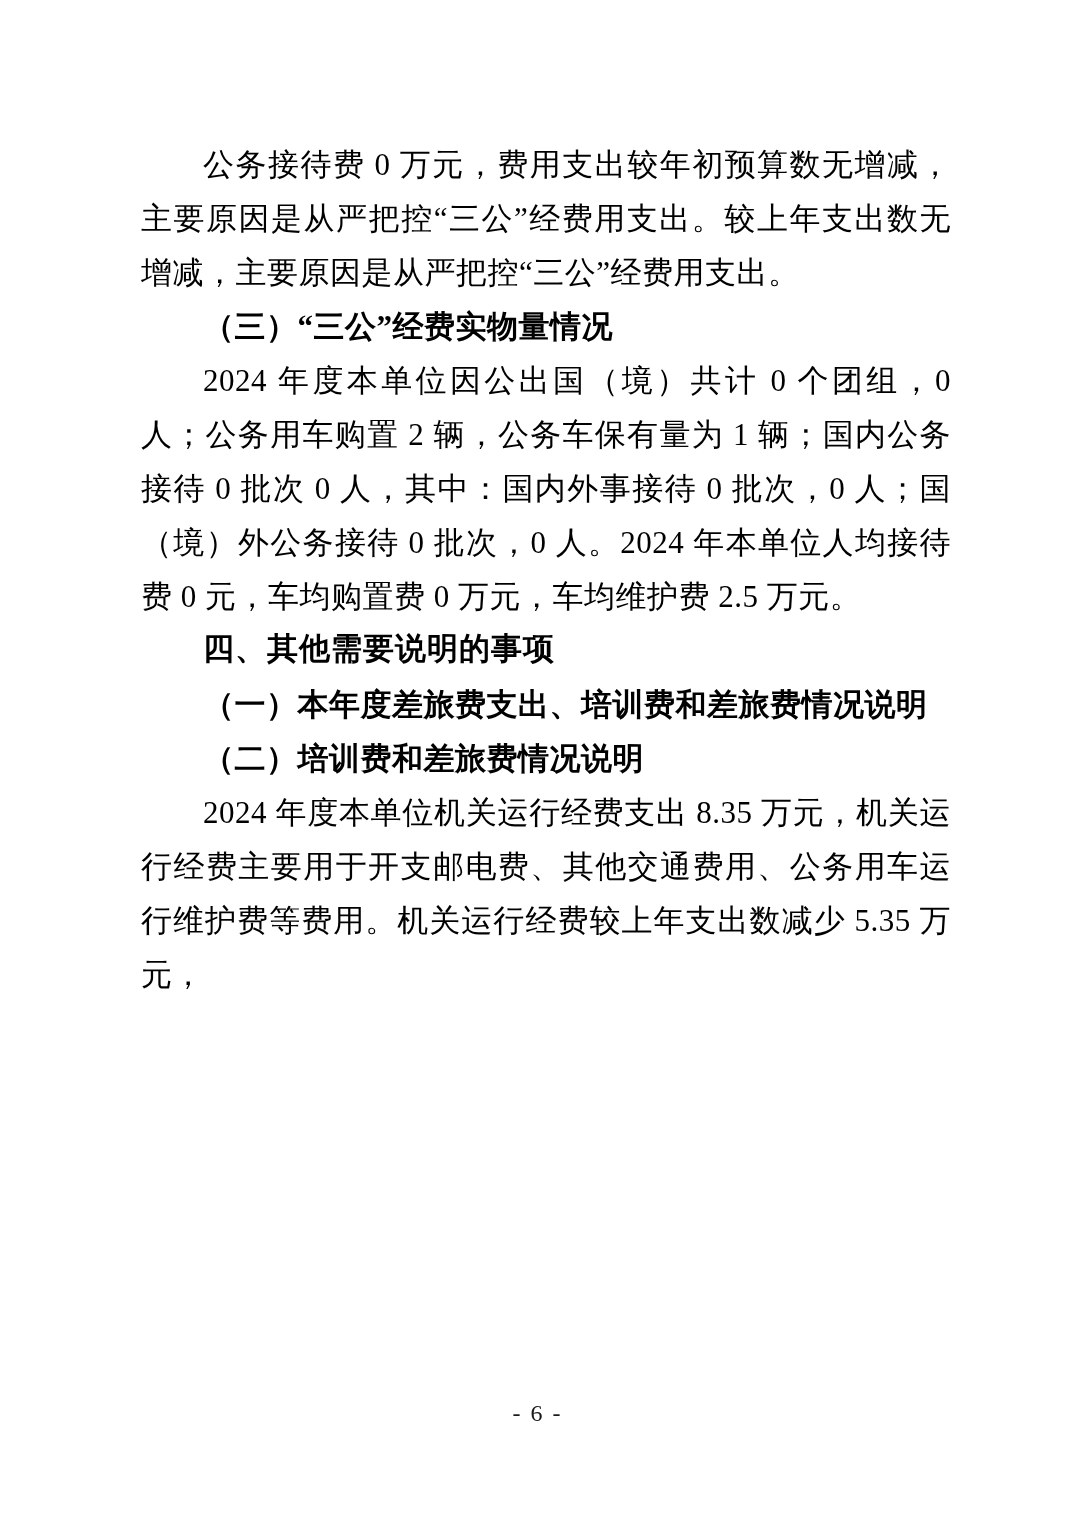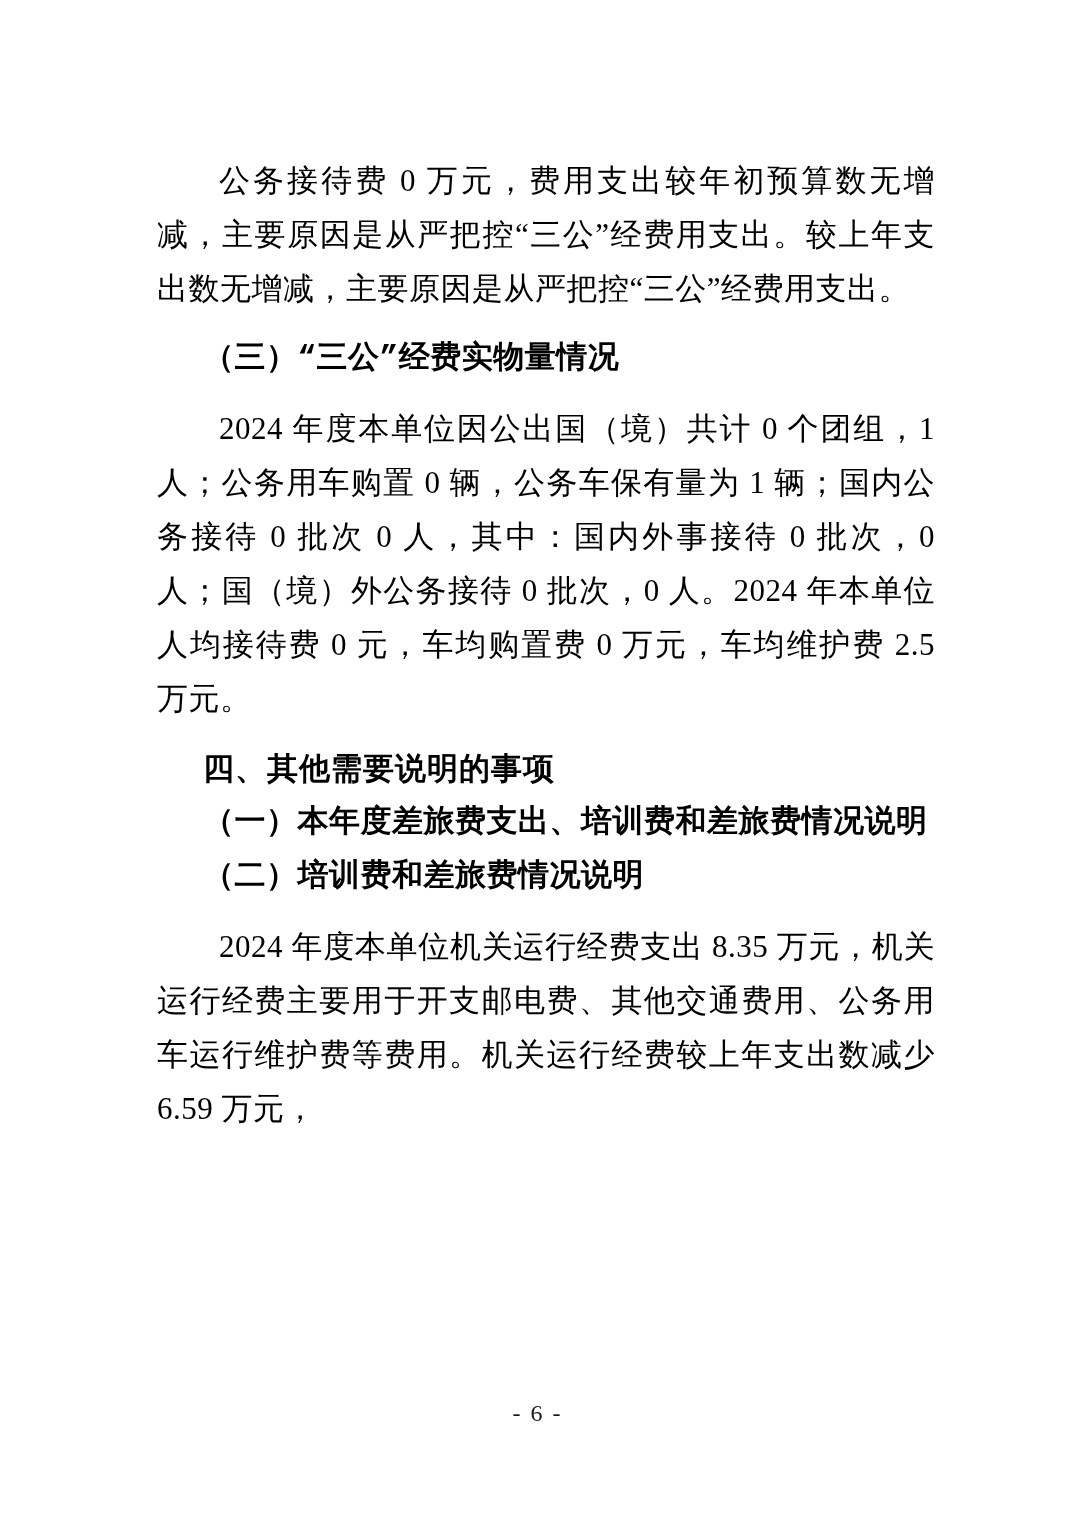--- a/index.html
+++ b/index.html
@@ -15,44 +15,44 @@
     overflow: hidden;
     color: #000000;
   }
   .content {
     position: absolute;
     left: 141px;
     top: 138px;
     width: 810px;
   }
   .body-text {
-    margin: 16px;
+    margin: 0;
     font-family: "Liberation Serif", "DejaVu Serif", serif;
     font-size: 31px;
     line-height: 54px;
     color: #000000;
     text-align: justify;
     text-justify: inter-ideograph;
     text-align-last: left;
     text-indent: 2em;
     letter-spacing: 0.5px;
   }
   .heading-kai {
     margin: 0;
-    font-family: Liberation Mono, monospace;
+    font-family: Liberation Serif, serif;
     font-size: 31px;
     line-height: 54px;
     font-weight: 700;
     color: #000000;
     text-indent: 2em;
     letter-spacing: 0.5px;
   }
   .heading-hei {
     margin: 0;
-    font-family: Liberation Sans, sans-serif;
+    font-family: Liberation Mono, monospace;
     font-size: 31px;
     line-height: 54px;
     font-weight: 700;
     color: #000000;
     text-indent: 2em;
     letter-spacing: 1px;
   }
   .footer {
     position: absolute;
     left: 0;
@@ -68,26 +68,26 @@
 </style>
 </head>
 <body>
 
 <div class="page">
   <div class="content">
     <p class="body-text">公务接待费 0 万元，费用支出较年初预算数无增减，主要原因是从严把控“三公”经费用支出。较上年支出数无增减，主要原因是从严把控“三公”经费用支出。</p>
 
     <h3 class="heading-kai">（三）“三公”经费实物量情况</h3>
 
-    <p class="body-text">2024 年度本单位因公出国（境）共计 0 个团组，1 人；公务用车购置 0 辆，公务车保有量为 1 辆；国内公务接待 0 批次 0 人，其中：国内外事接待 0 批次，0 人；国（境）外公务接待 0 批次，0 人。2024 年本单位人均接待费 0 元，车均购置费 0 万元，车均维护费 2.5 万元。</p>
+    <p class="body-text">2024 年度本单位因公出国（境）共计 0 个团组，0 人；公务用车购置 2 辆，公务车保有量为 1 辆；国内公务接待 0 批次 0 人，其中：国内外事接待 0 批次，0 人；国（境）外公务接待 0 批次，0 人。2024 年本单位人均接待费 0 元，车均购置费 0 万元，车均维护费 2.5 万元。</p>
 
     <h2 class="heading-hei">四、其他需要说明的事项</h2>
 
     <h3 class="heading-kai">（一）本年度差旅费支出、培训费和差旅费情况说明</h3>
 
 
     <h3 class="heading-kai">（二）培训费和差旅费情况说明</h3>
 
-    <p class="body-text">2024 年度本单位机关运行经费支出 8.35 万元，机关运行经费主要用于开支邮电费、其他交通费用、公务用车运行维护费等费用。机关运行经费较上年支出数减少 6.59 万元，</p>
+    <p class="body-text">2024 年度本单位机关运行经费支出 8.35 万元，机关运行经费主要用于开支邮电费、其他交通费用、公务用车运行维护费等费用。机关运行经费较上年支出数减少 5.35 万元，</p>
   </div>
 
   <div class="footer">- 6 -</div>
 </div>
 
 </body></html>

